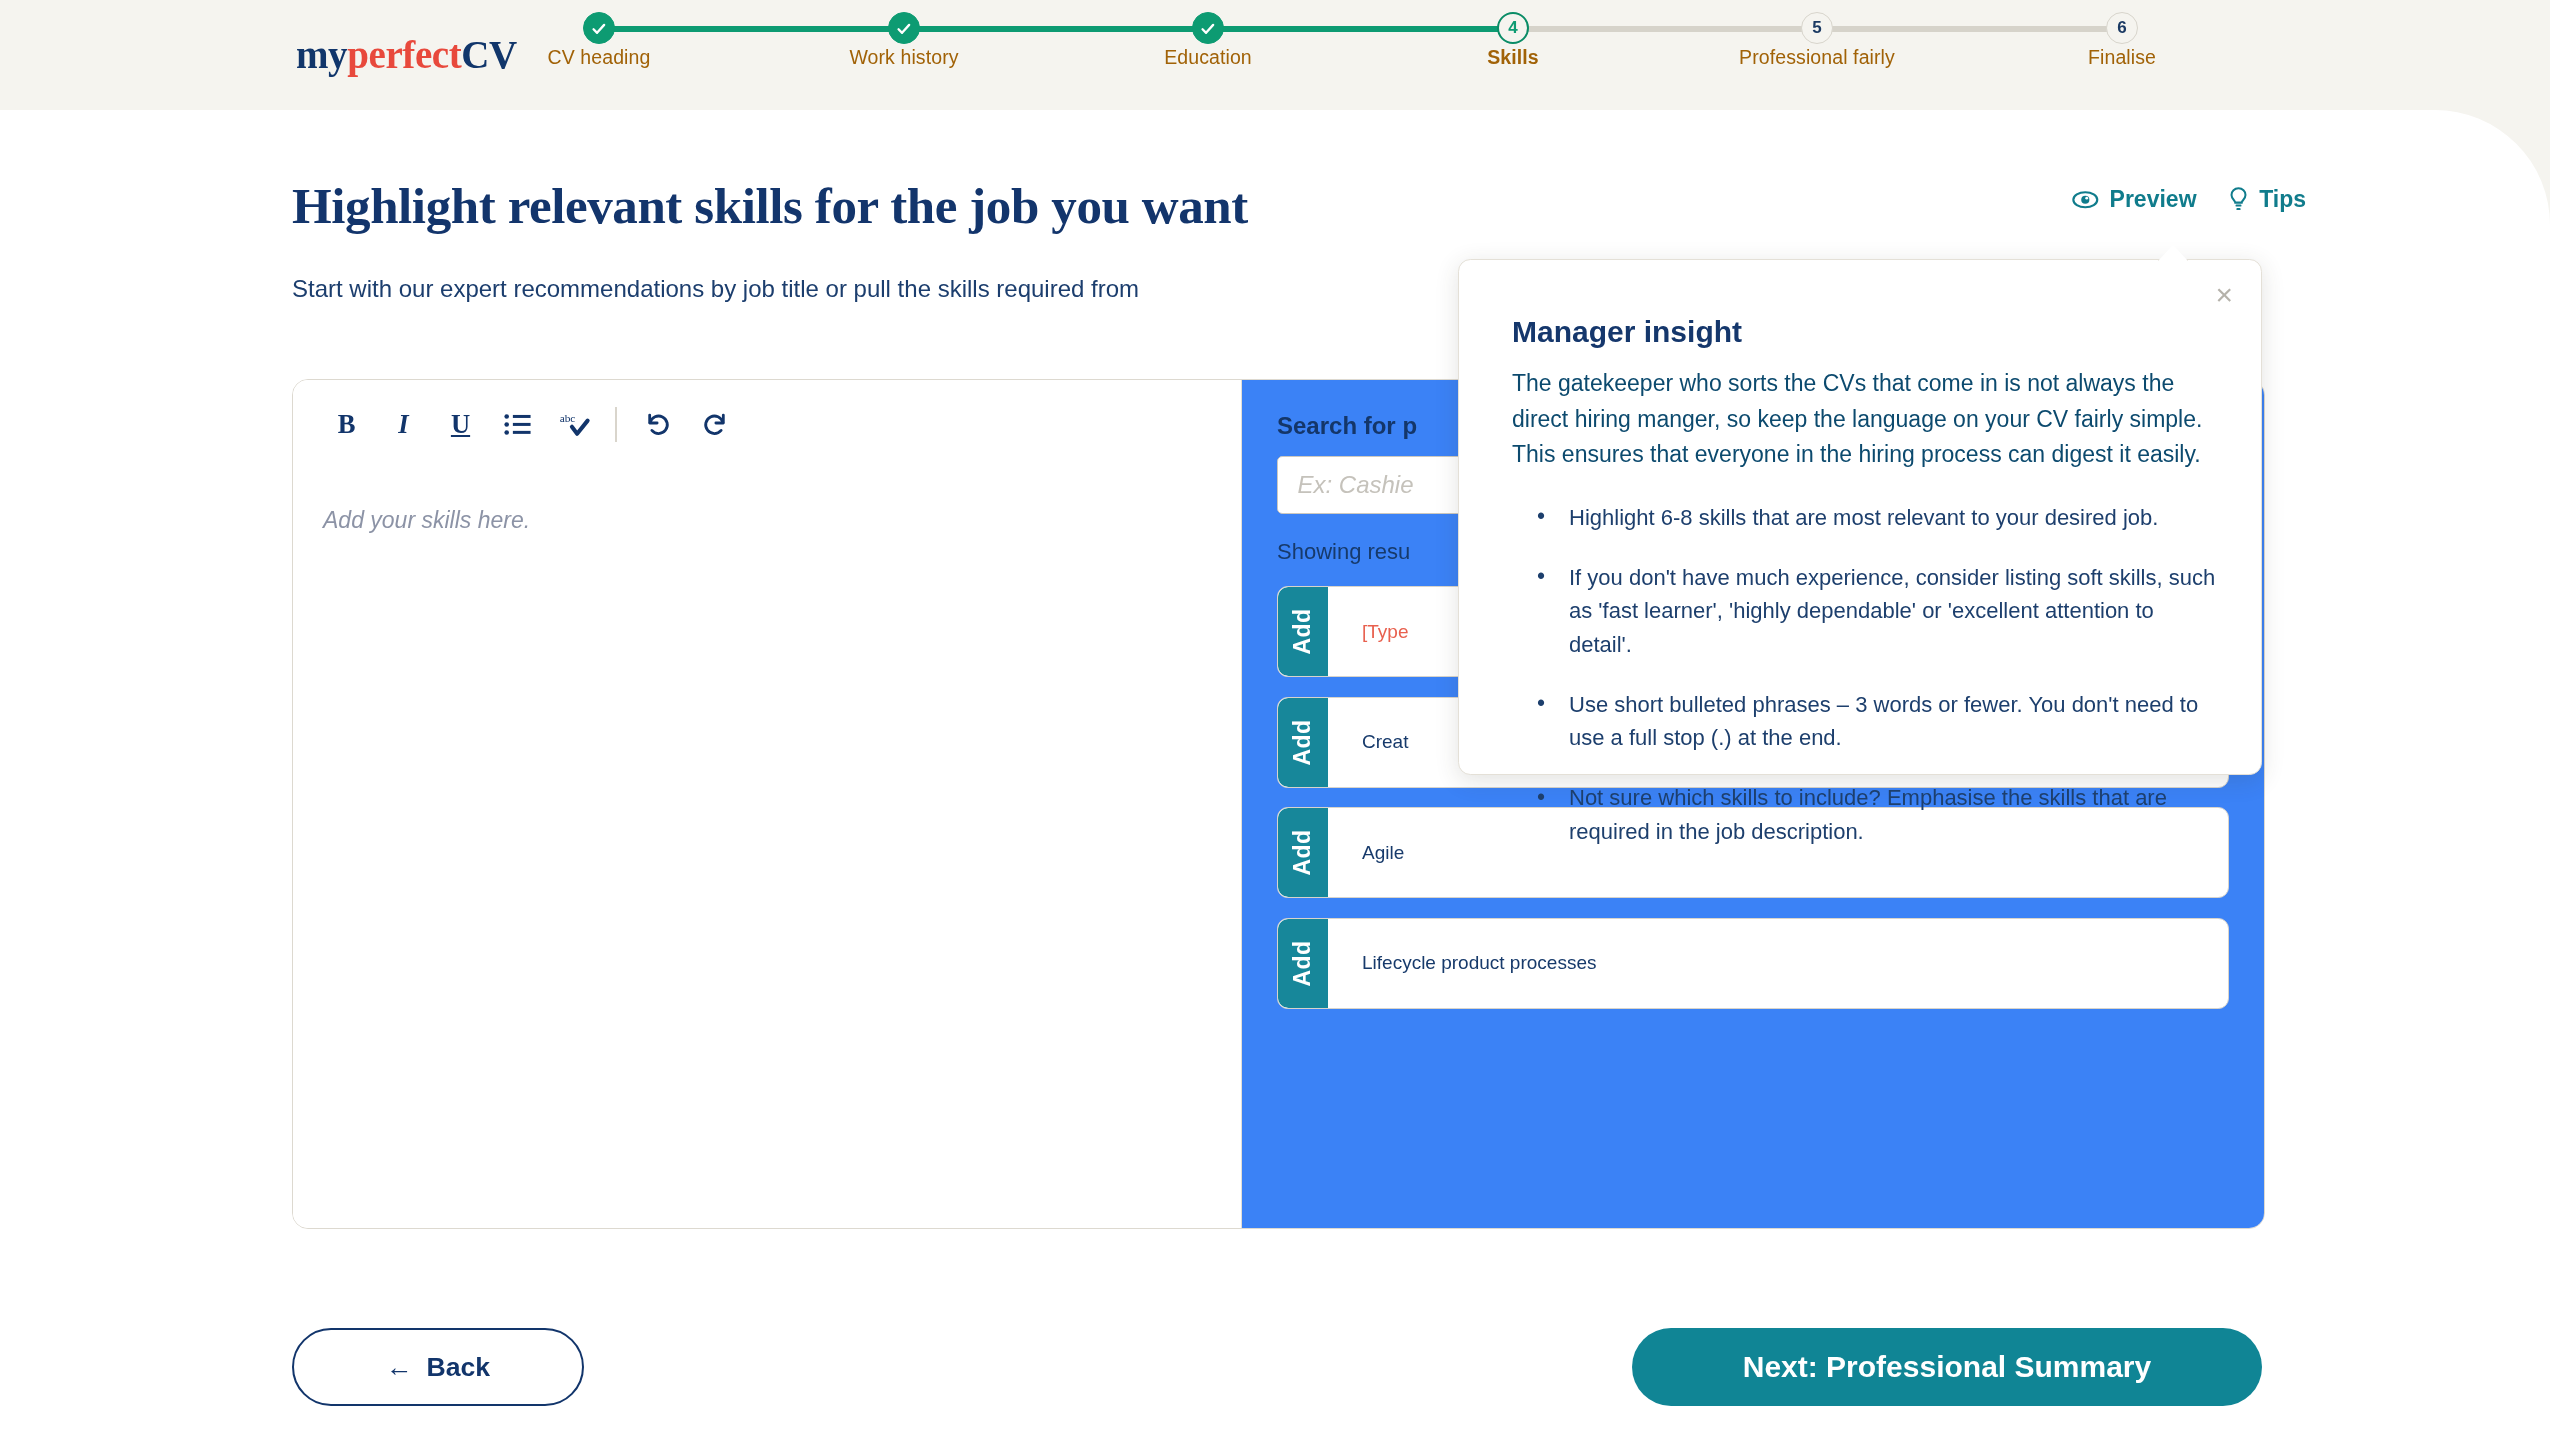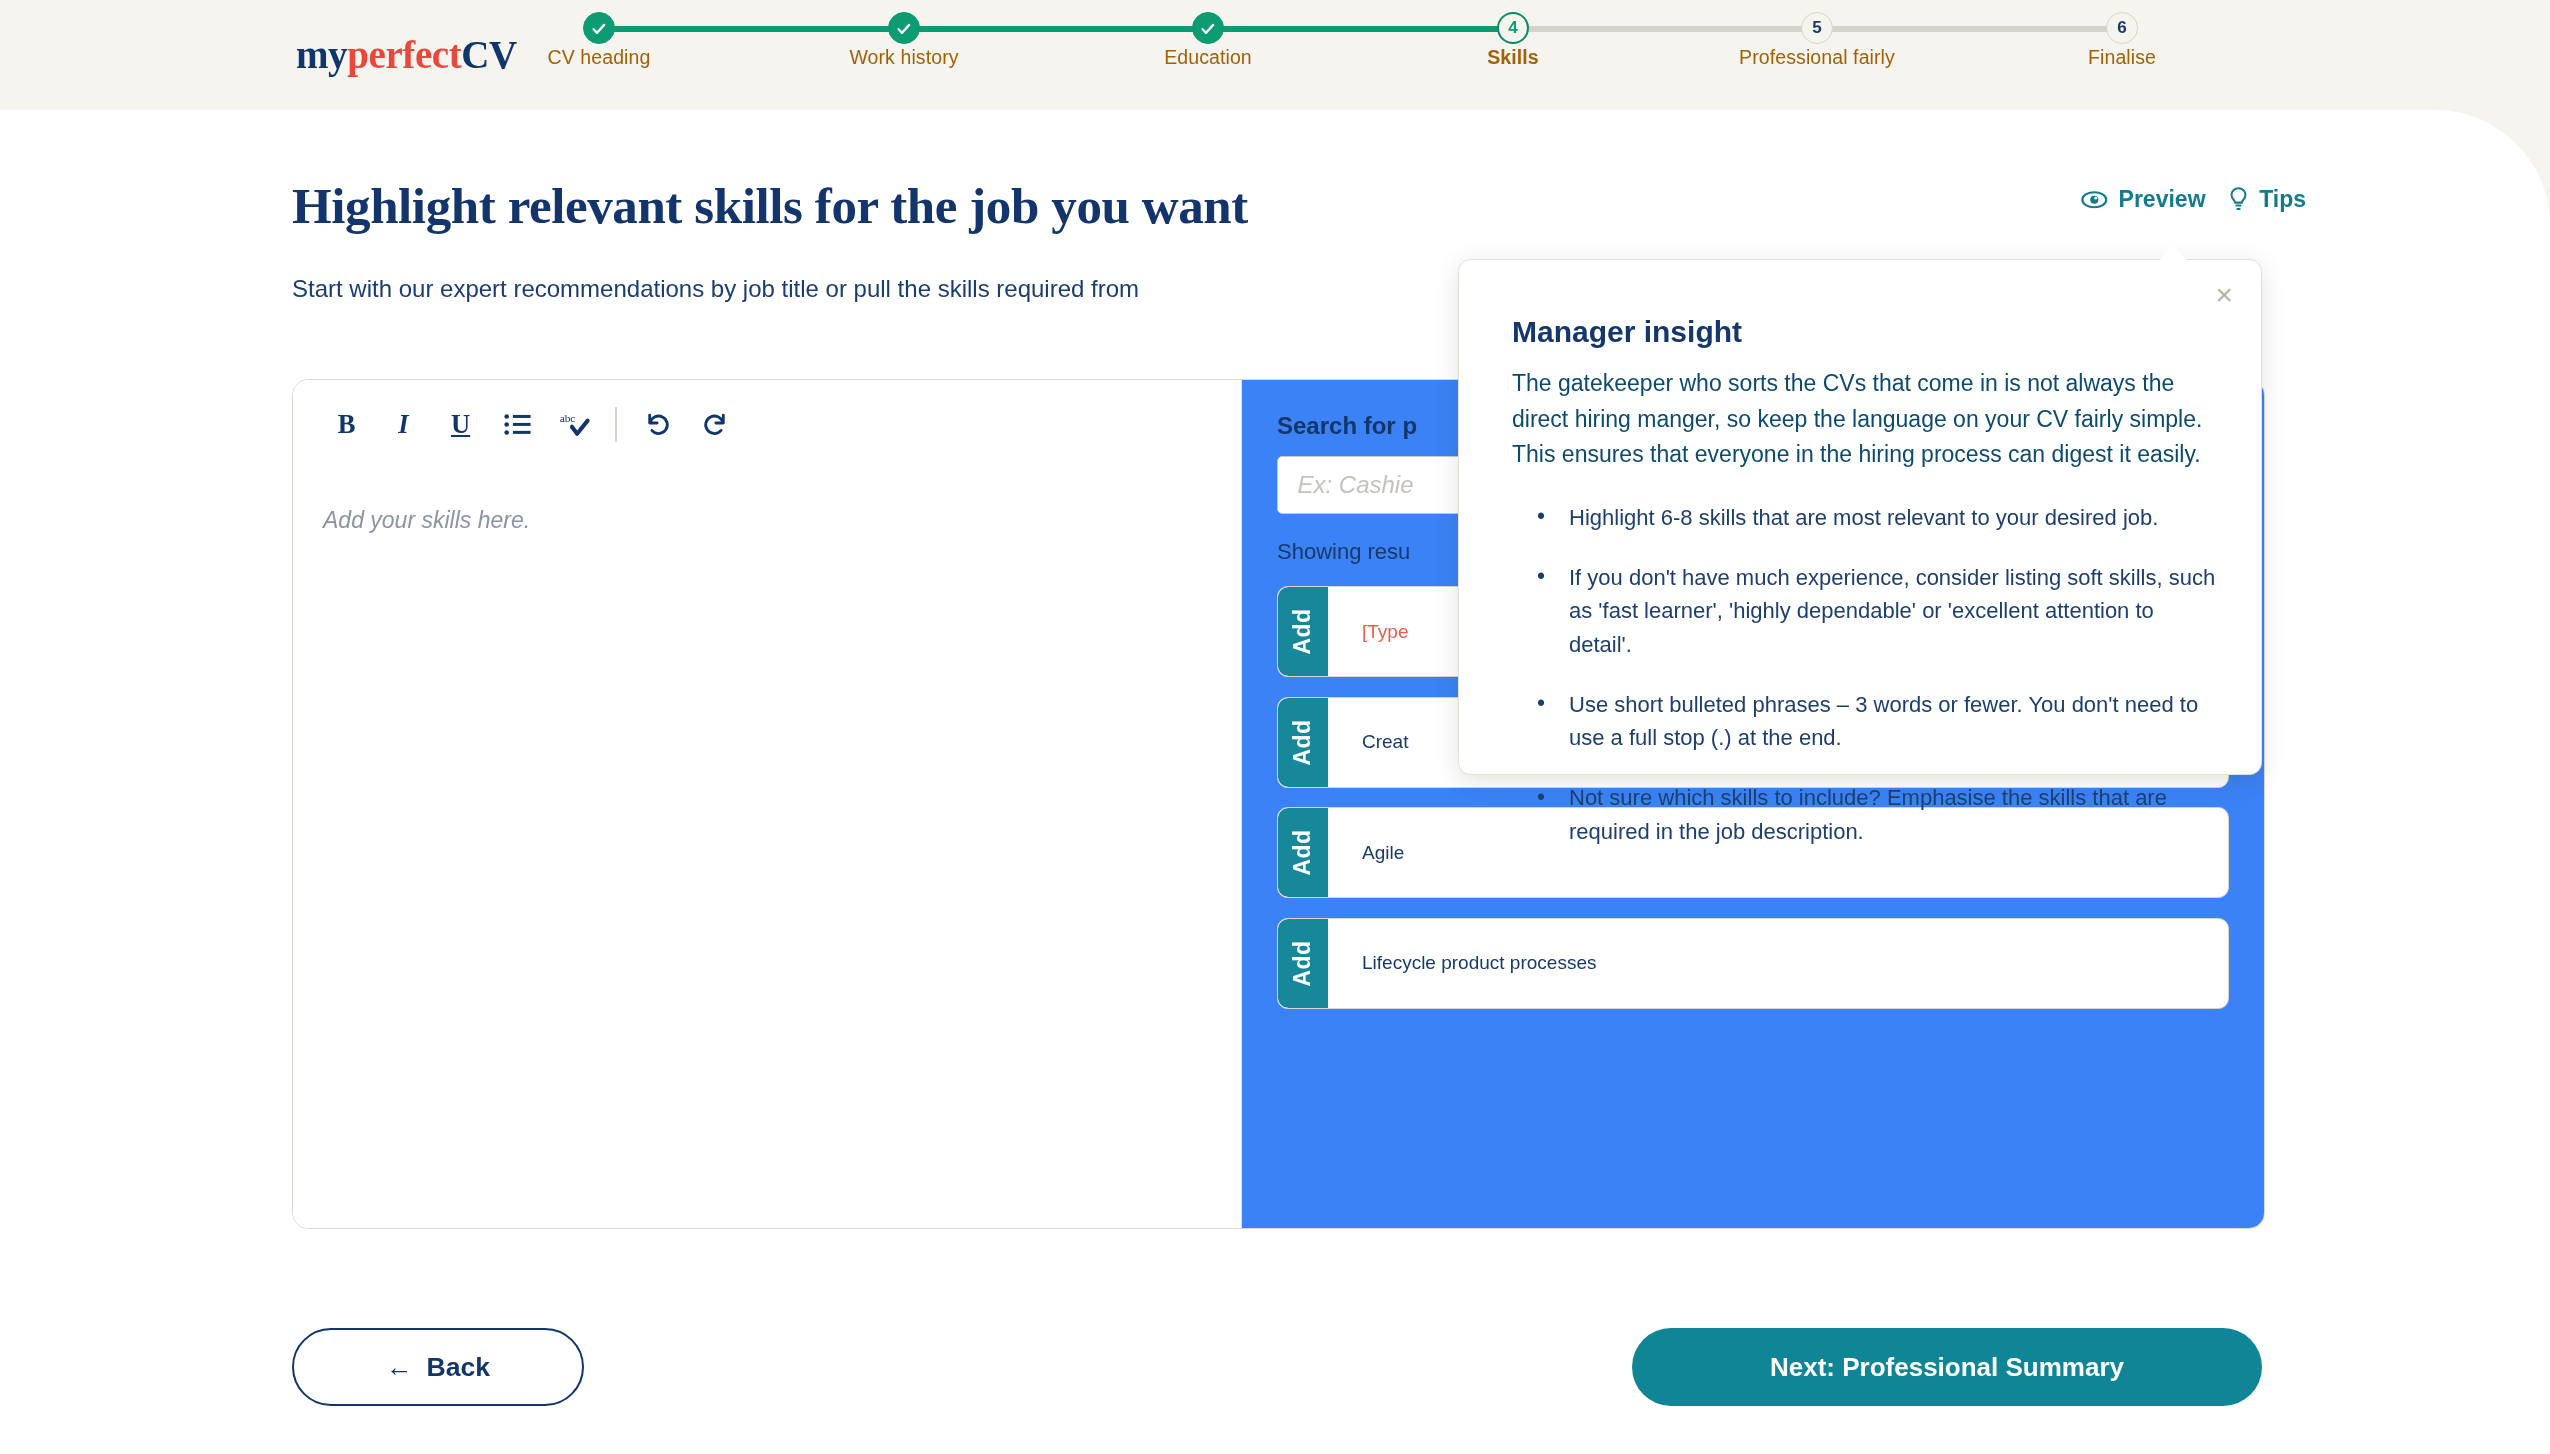--- a/index.html
+++ b/index.html
@@ -72,21 +72,21 @@
     font-size: 51px; font-weight: bold; color: #13356c;
     letter-spacing: -0.4px; white-space: nowrap;
   }
   .page-sub {
     position: absolute; left: 292px; top: 275px;
     font-size: 24px; color: #1c3e6e; white-space: nowrap;
   }
 
   .toplinks {
     position: absolute; right: 244px; top: 186px;
-    display: flex; align-items: center; gap: 22px;
+    display: flex; align-items: center; gap: 31px;
   }
   .toplink {
     display: flex; align-items: center; gap: 10.6px;
     color: #107c8c; font-size: 23px; font-weight: 600; cursor: pointer;
   }
   .toplink svg { display: block; }
 
   
   .builder {
     position: absolute; left: 292px; top: 379px;
@@ -224,21 +224,21 @@
     font-size: 26.6px; font-weight: bold;
     display: flex; align-items: center; justify-content: center; gap: 14px;
     cursor: pointer;
     font-family: "Liberation Sans", sans-serif;
   }
   .btn-next {
     position: absolute; left: 1632px; top: 1328px;
     width: 630px; height: 78px;
     border: none; border-radius: 39px;
     background: #108595; color: #fff;
-    font-size: 26px; font-weight: bold;
+    font-size: 30px; font-weight: bold;
     display: flex; align-items: center; justify-content: center;
     cursor: pointer;
     font-family: "Liberation Sans", sans-serif;
   }
 </style>
 </head>
 <body>
 
 <div class="page">
 

